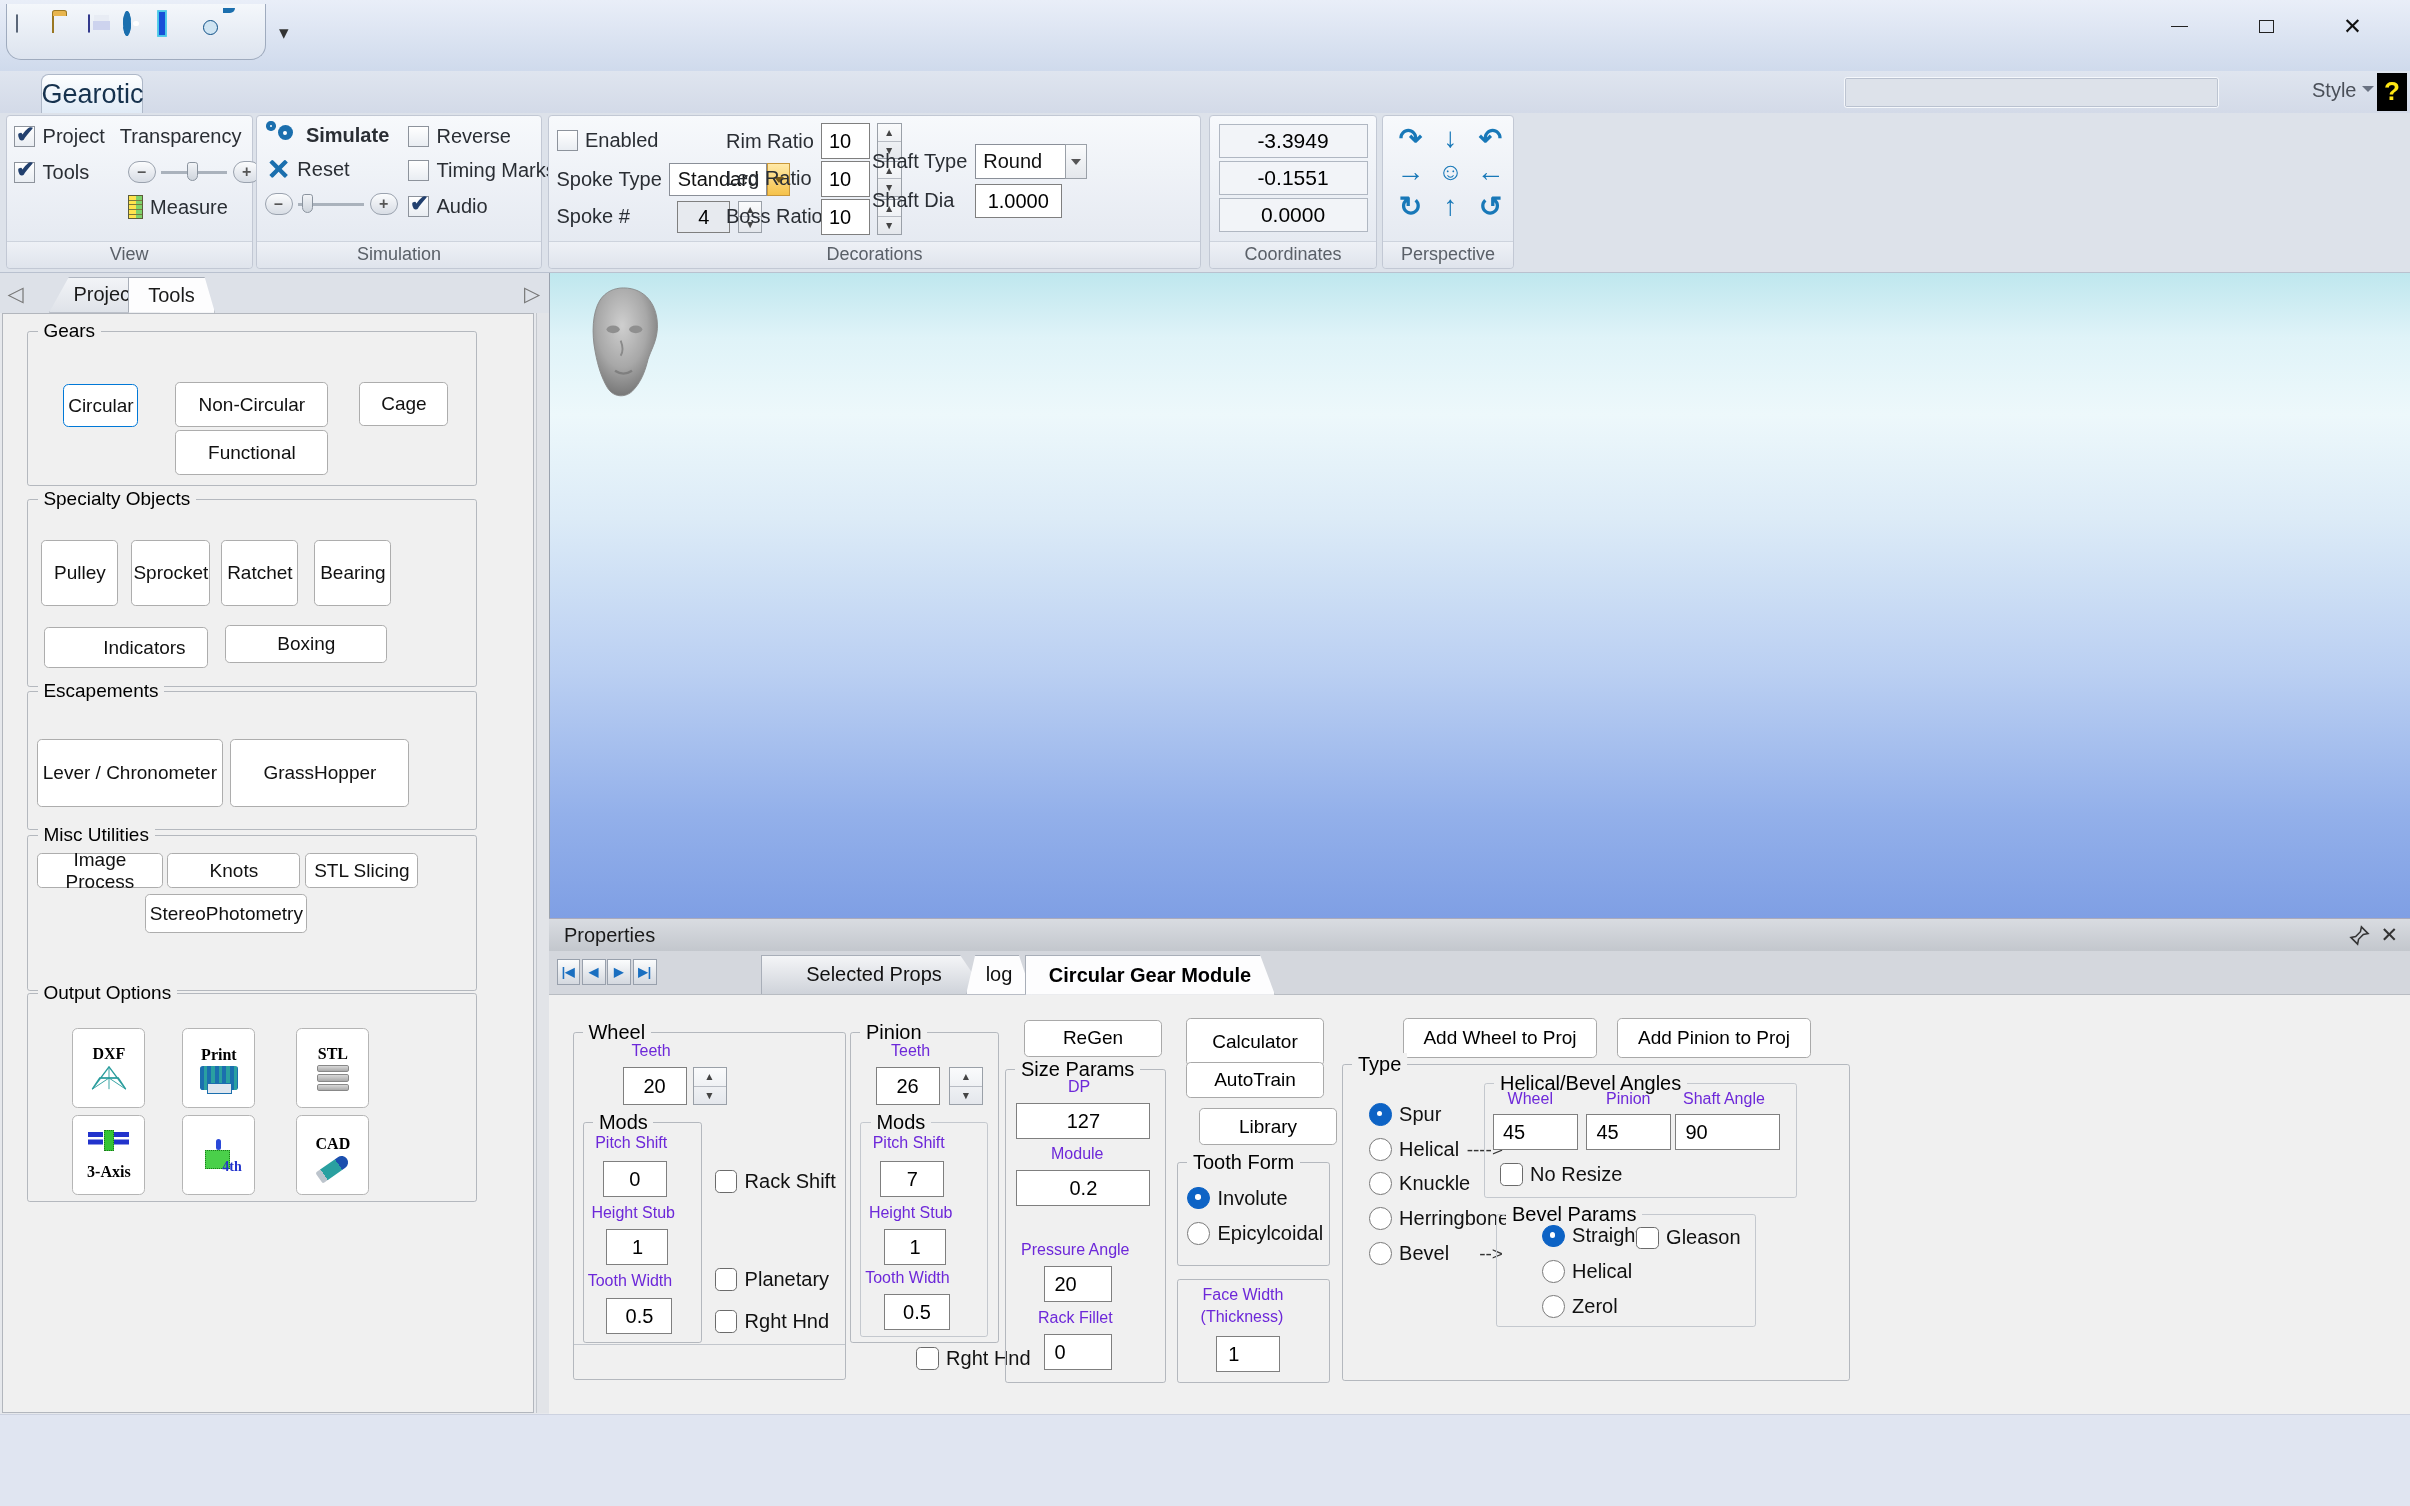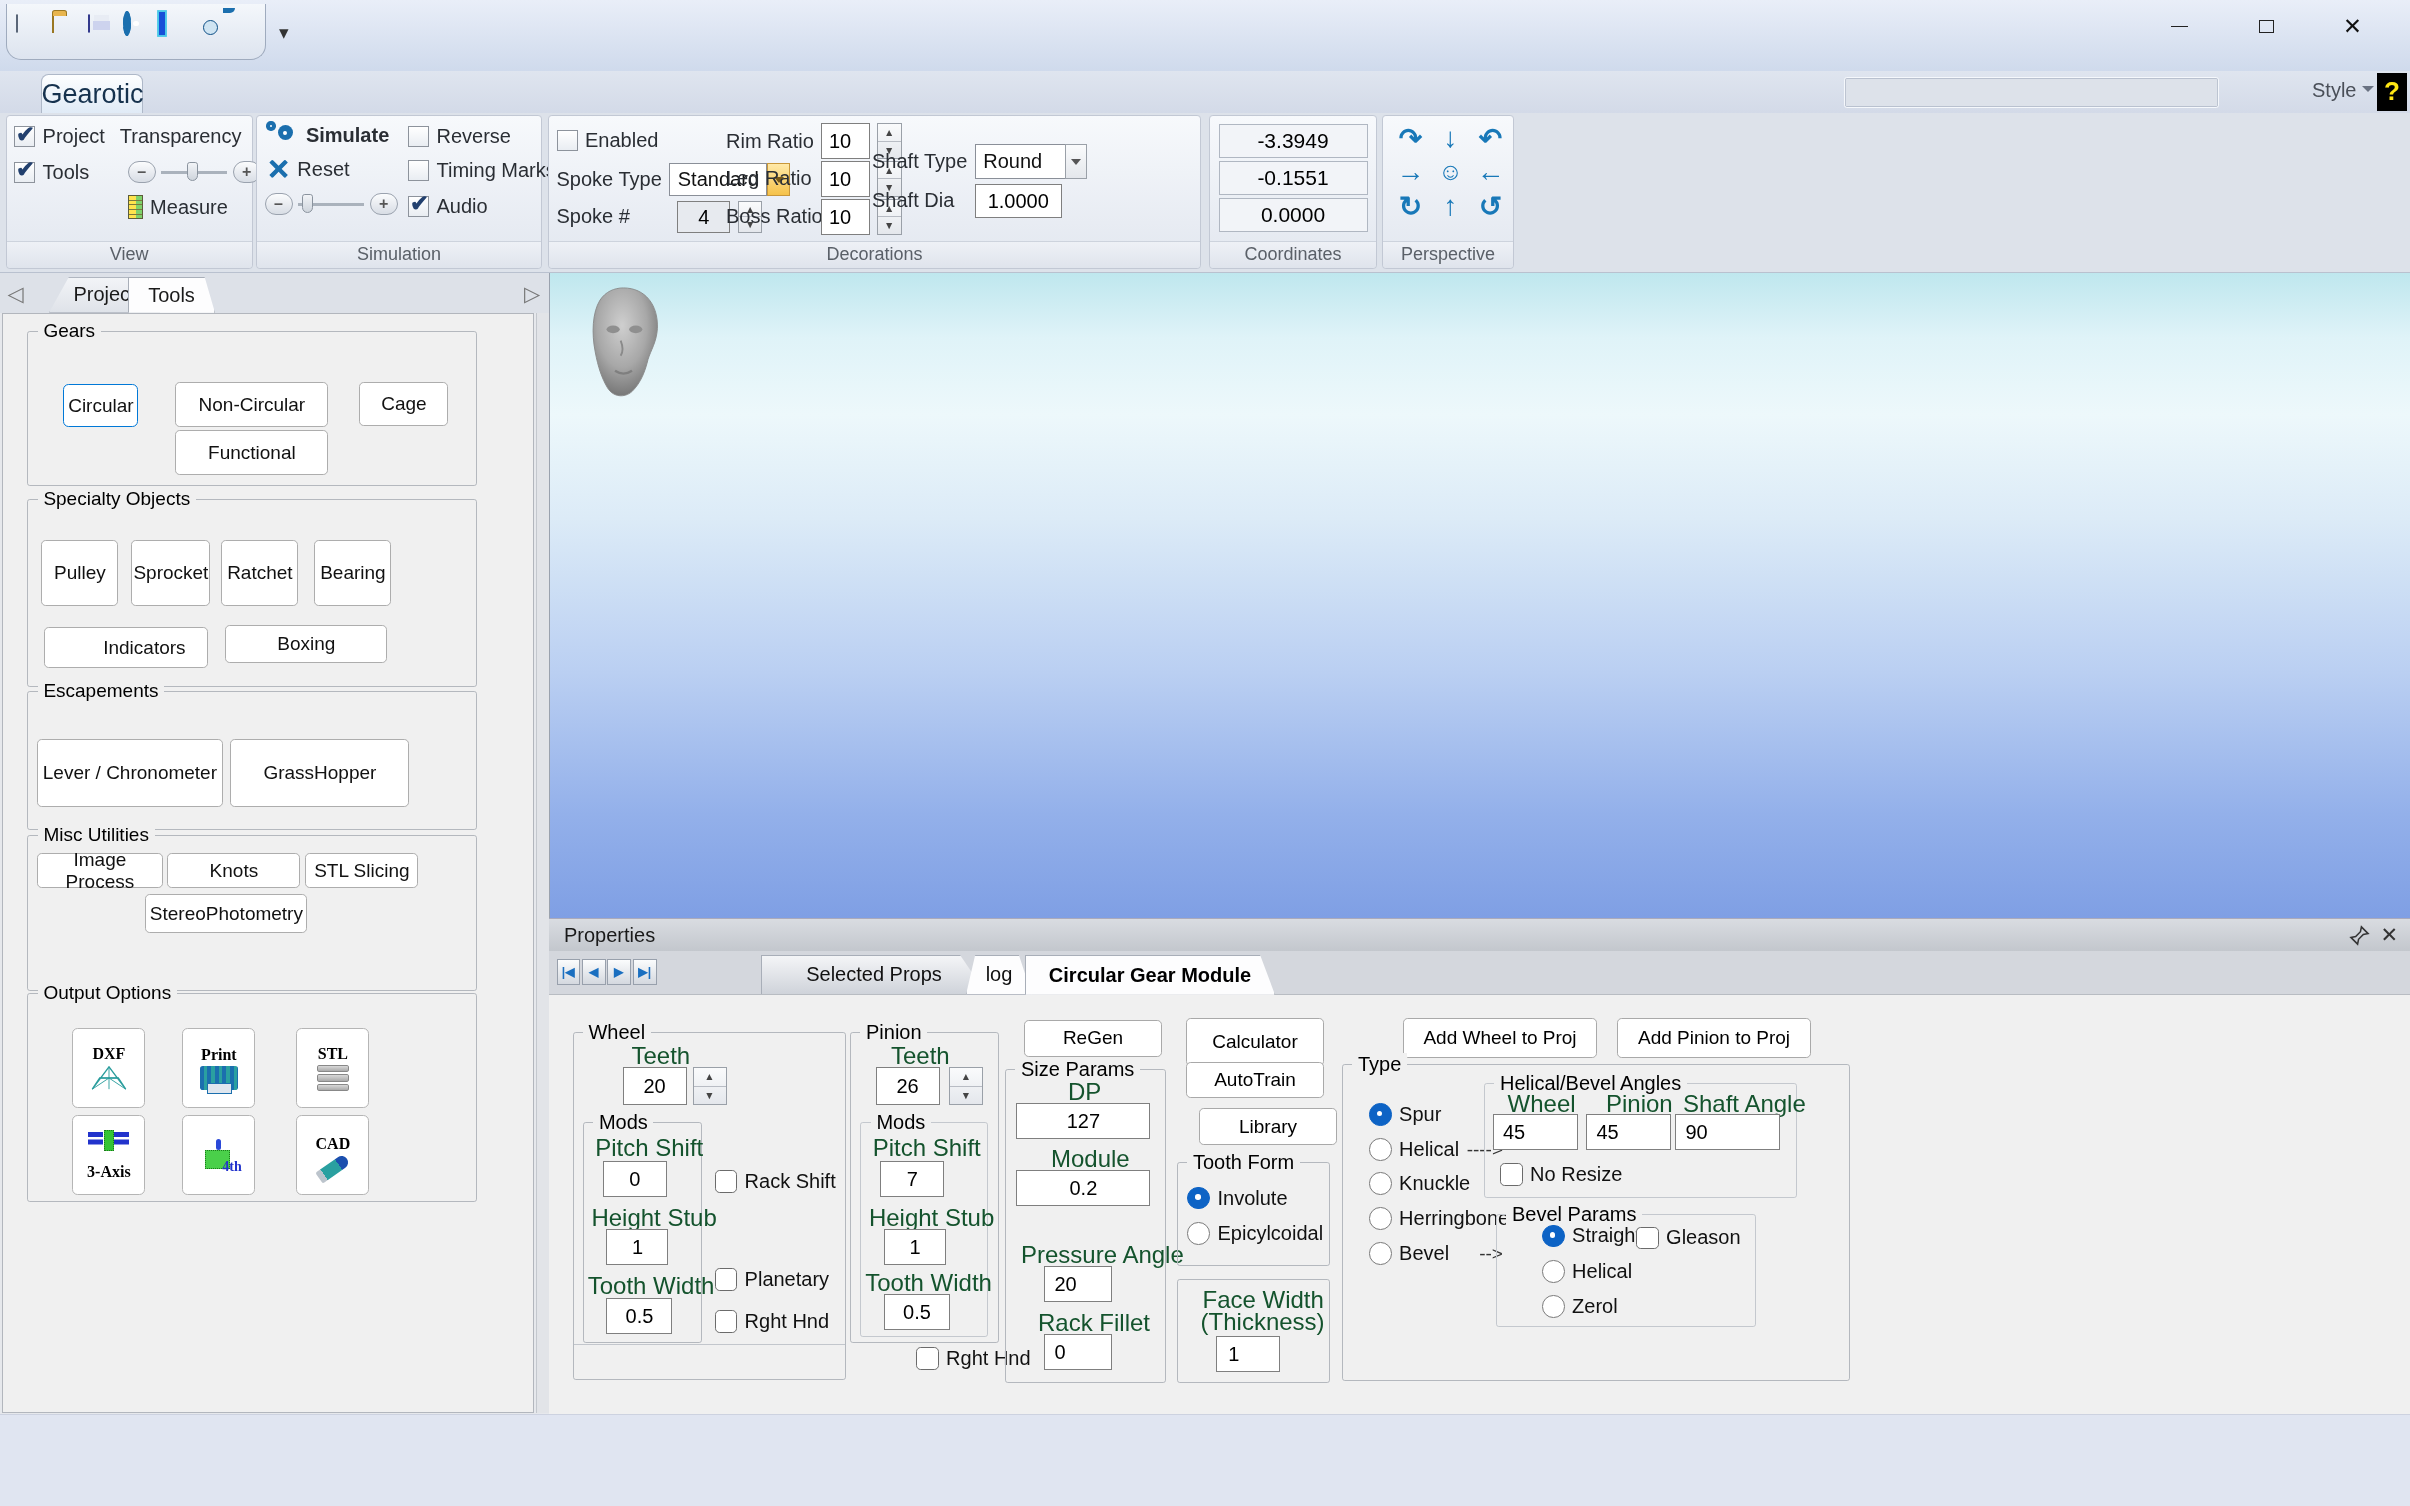--- a/index.html
+++ b/index.html
@@ -114,21 +114,21 @@
   #props { position:absolute; left:549px; top:918px; width:1862px; height:496px; background:#f0f0f0; }
   #props-title { position:absolute; left:0; top:0; width:1862px; height:33px; background:linear-gradient(#d9dce1,#c3c7cd); border-top:0.9px solid #aab; display:flex; align-items:center; padding-left:15px; font-size:20px; color:#1a1a1a; }
   #props-tabsrow { position:absolute; left:0; top:33px; width:1862px; height:43px; background:#d4d7dd; }
   .navb { position:absolute; top:7.5px; width:23.5px; height:26px; background:linear-gradient(#fbfcfd,#d4d8df); border:0.9px solid #98a0ac; color:#1a6fc0; font-size:12.2px; display:flex; align-items:center; justify-content:center; font-weight:bold; }
   .proptab { position:absolute; top:3.8px; height:40px; display:flex; align-items:center; justify-content:center; font-size:20px; }
   #ptab-sel { left:212px; width:226px; background:linear-gradient(#f4f5f7,#cfd3da); border:0.9px solid #a8aeb8; clip-path:polygon(0 0,88% 0,100% 100%,0 100%); color:#111; }
   #ptab-log { left:417px; width:66px; background:#fdfdfe; border:0.9px solid #a8aeb8; clip-path:polygon(14% 0,80% 0,100% 100%,0 100%); color:#111; z-index:2; }
   #ptab-mod { left:476px; width:250px; background:#fdfdfe; border:0.9px solid #a8aeb8; border-bottom:none; clip-path:polygon(0 0,94% 0,100% 100%,0 100%); font-weight:bold; color:#000; z-index:3; }
   #props-content { position:absolute; left:0; top:76px; width:1862px; height:420px; background:#f0f0f0; border-top:0.9px solid #b8bcc2; }
   #props-content .gbox > .legend { background:#f0f0f0; font-size:20px; }
-  .pclab { position:absolute; font-size:24px; color:#14532d; white-space:nowrap; }
+  .pclab { position:absolute; font-size:16px; color:#6d28d9; white-space:nowrap; }
   .pfield { position:absolute; background:#fff; border:0.9px solid #7f7f7f; font-size:20px; text-align:center; font-family:"Liberation Sans",sans-serif; }
   .cbrow { position:absolute; display:flex; align-items:center; gap:7.5px; font-size:20px; }
   .pinx { font-size:19px; color:#333; }
 
   
   #taskbar { position:absolute; left:0; top:1414px; width:2411px; height:92px; background:#e0e5f1; border-top:0.9px solid #cdd2e0; }
 </style>
 </head>
 <body>
 

